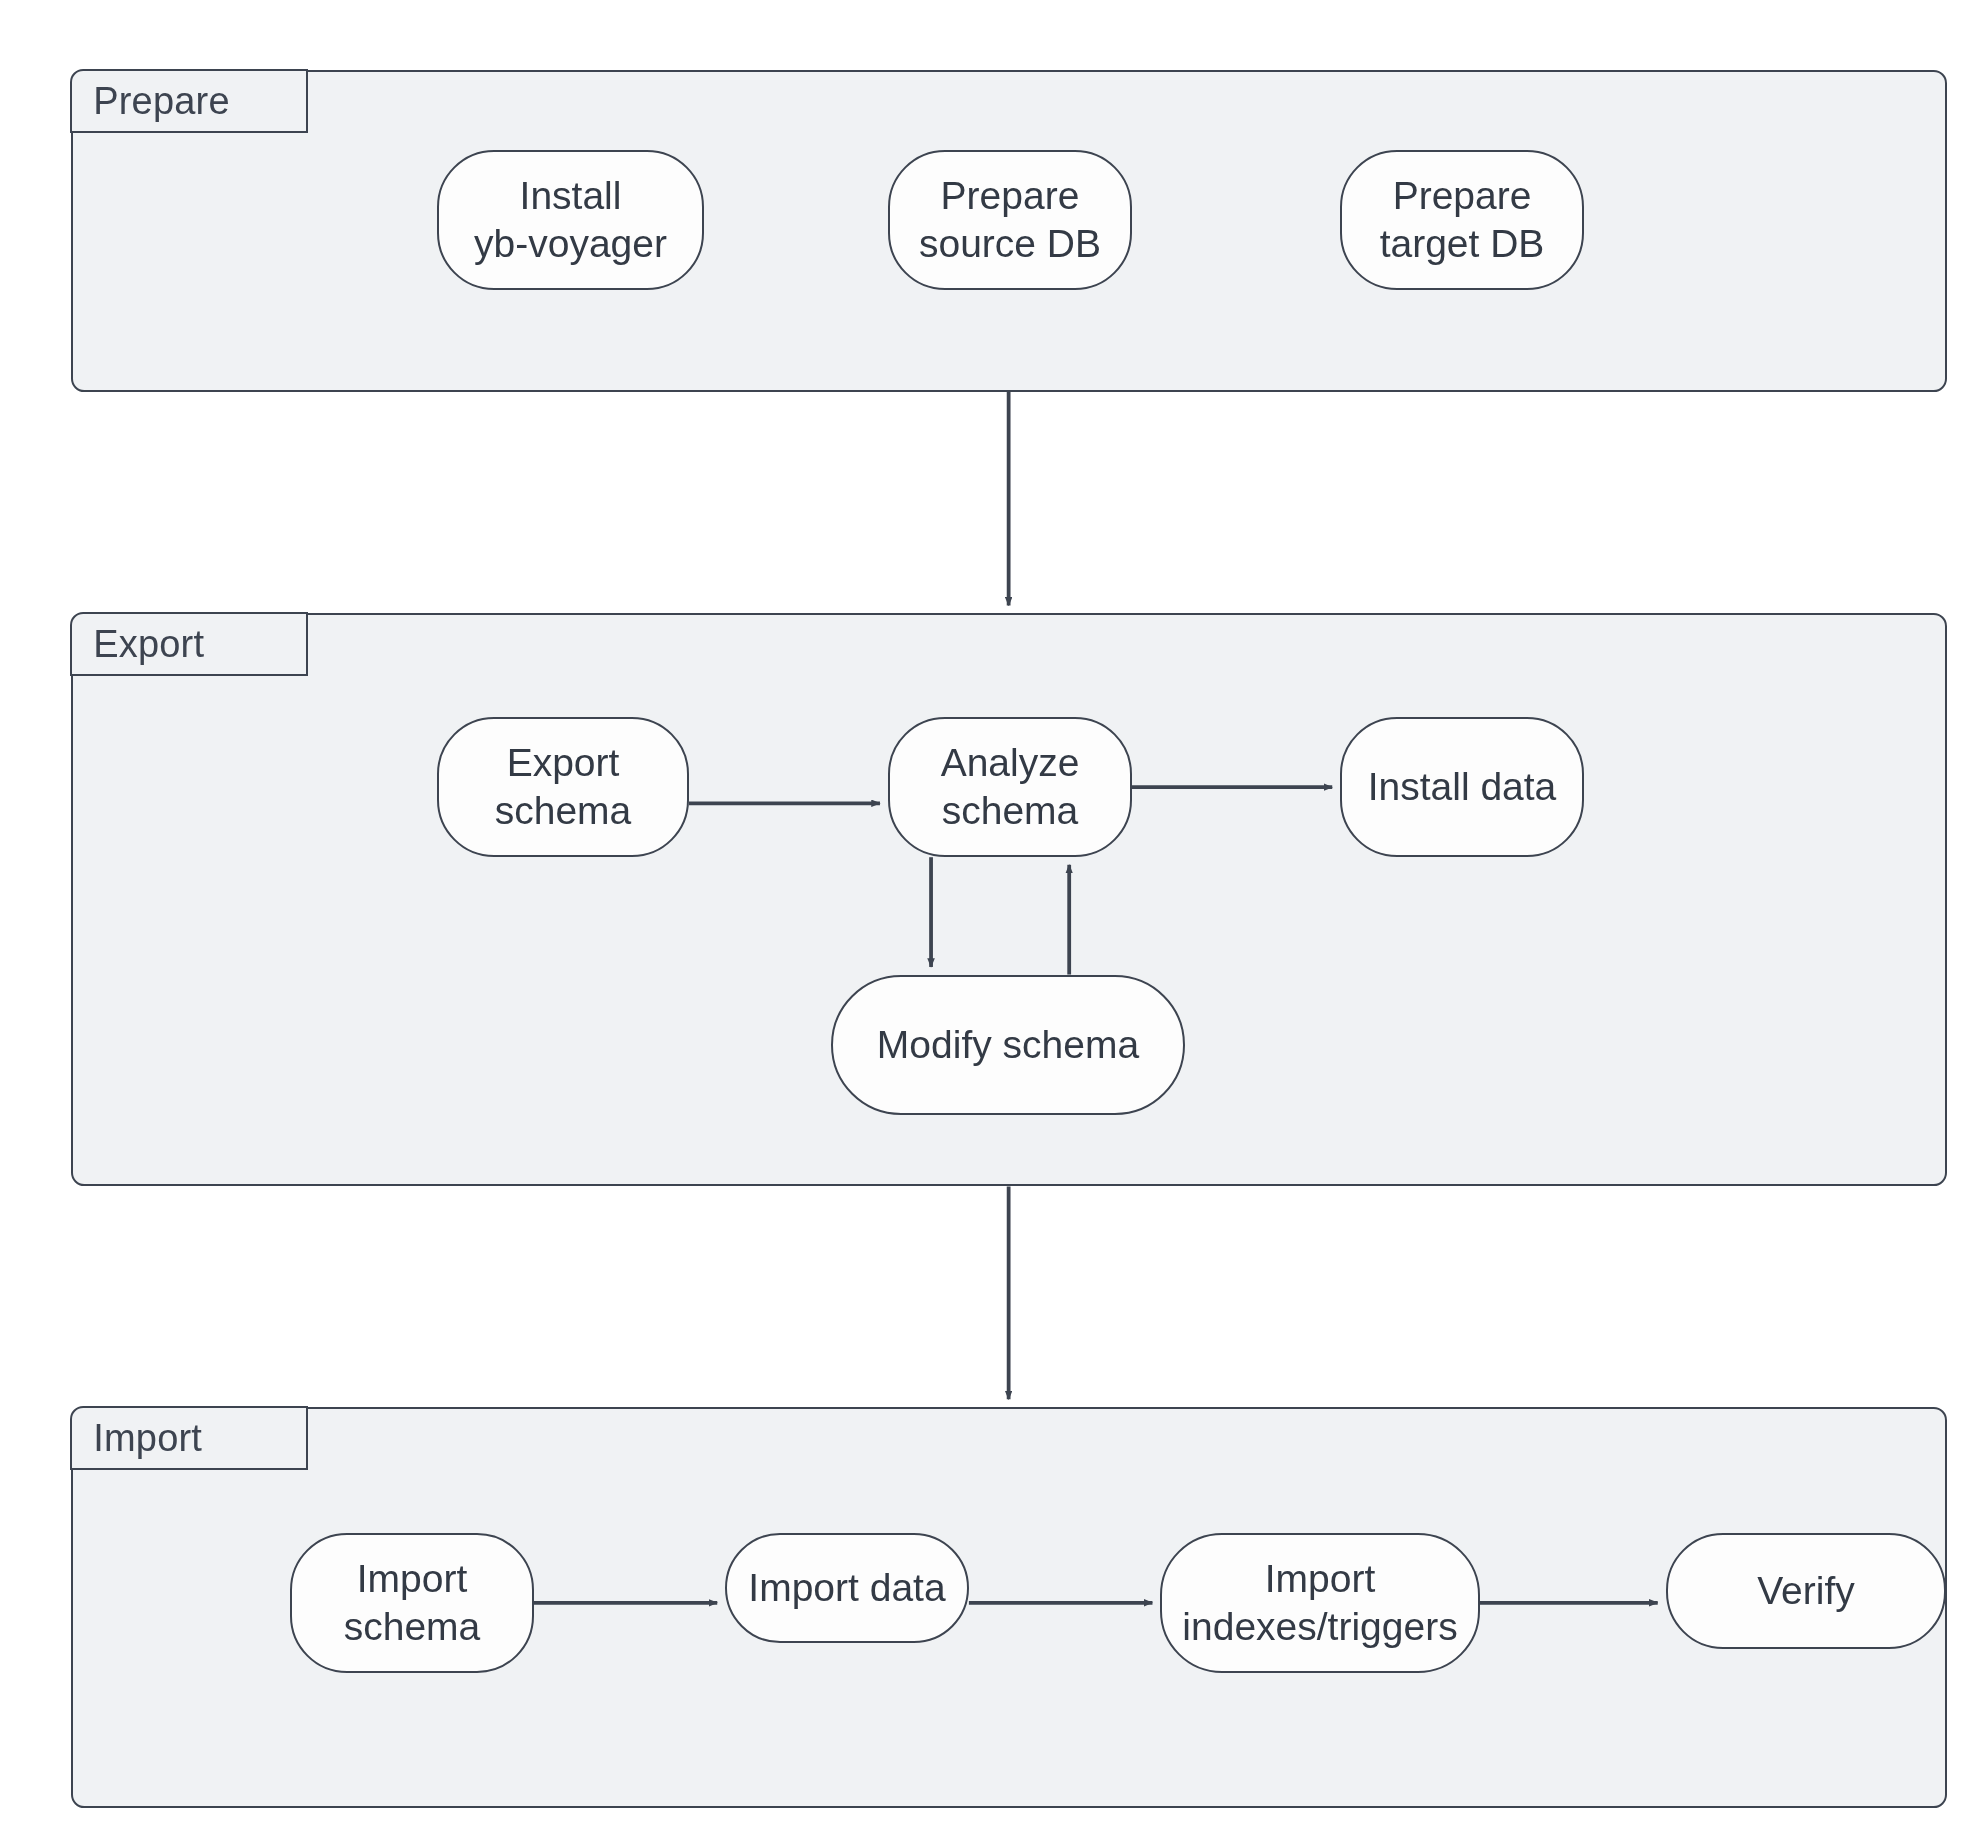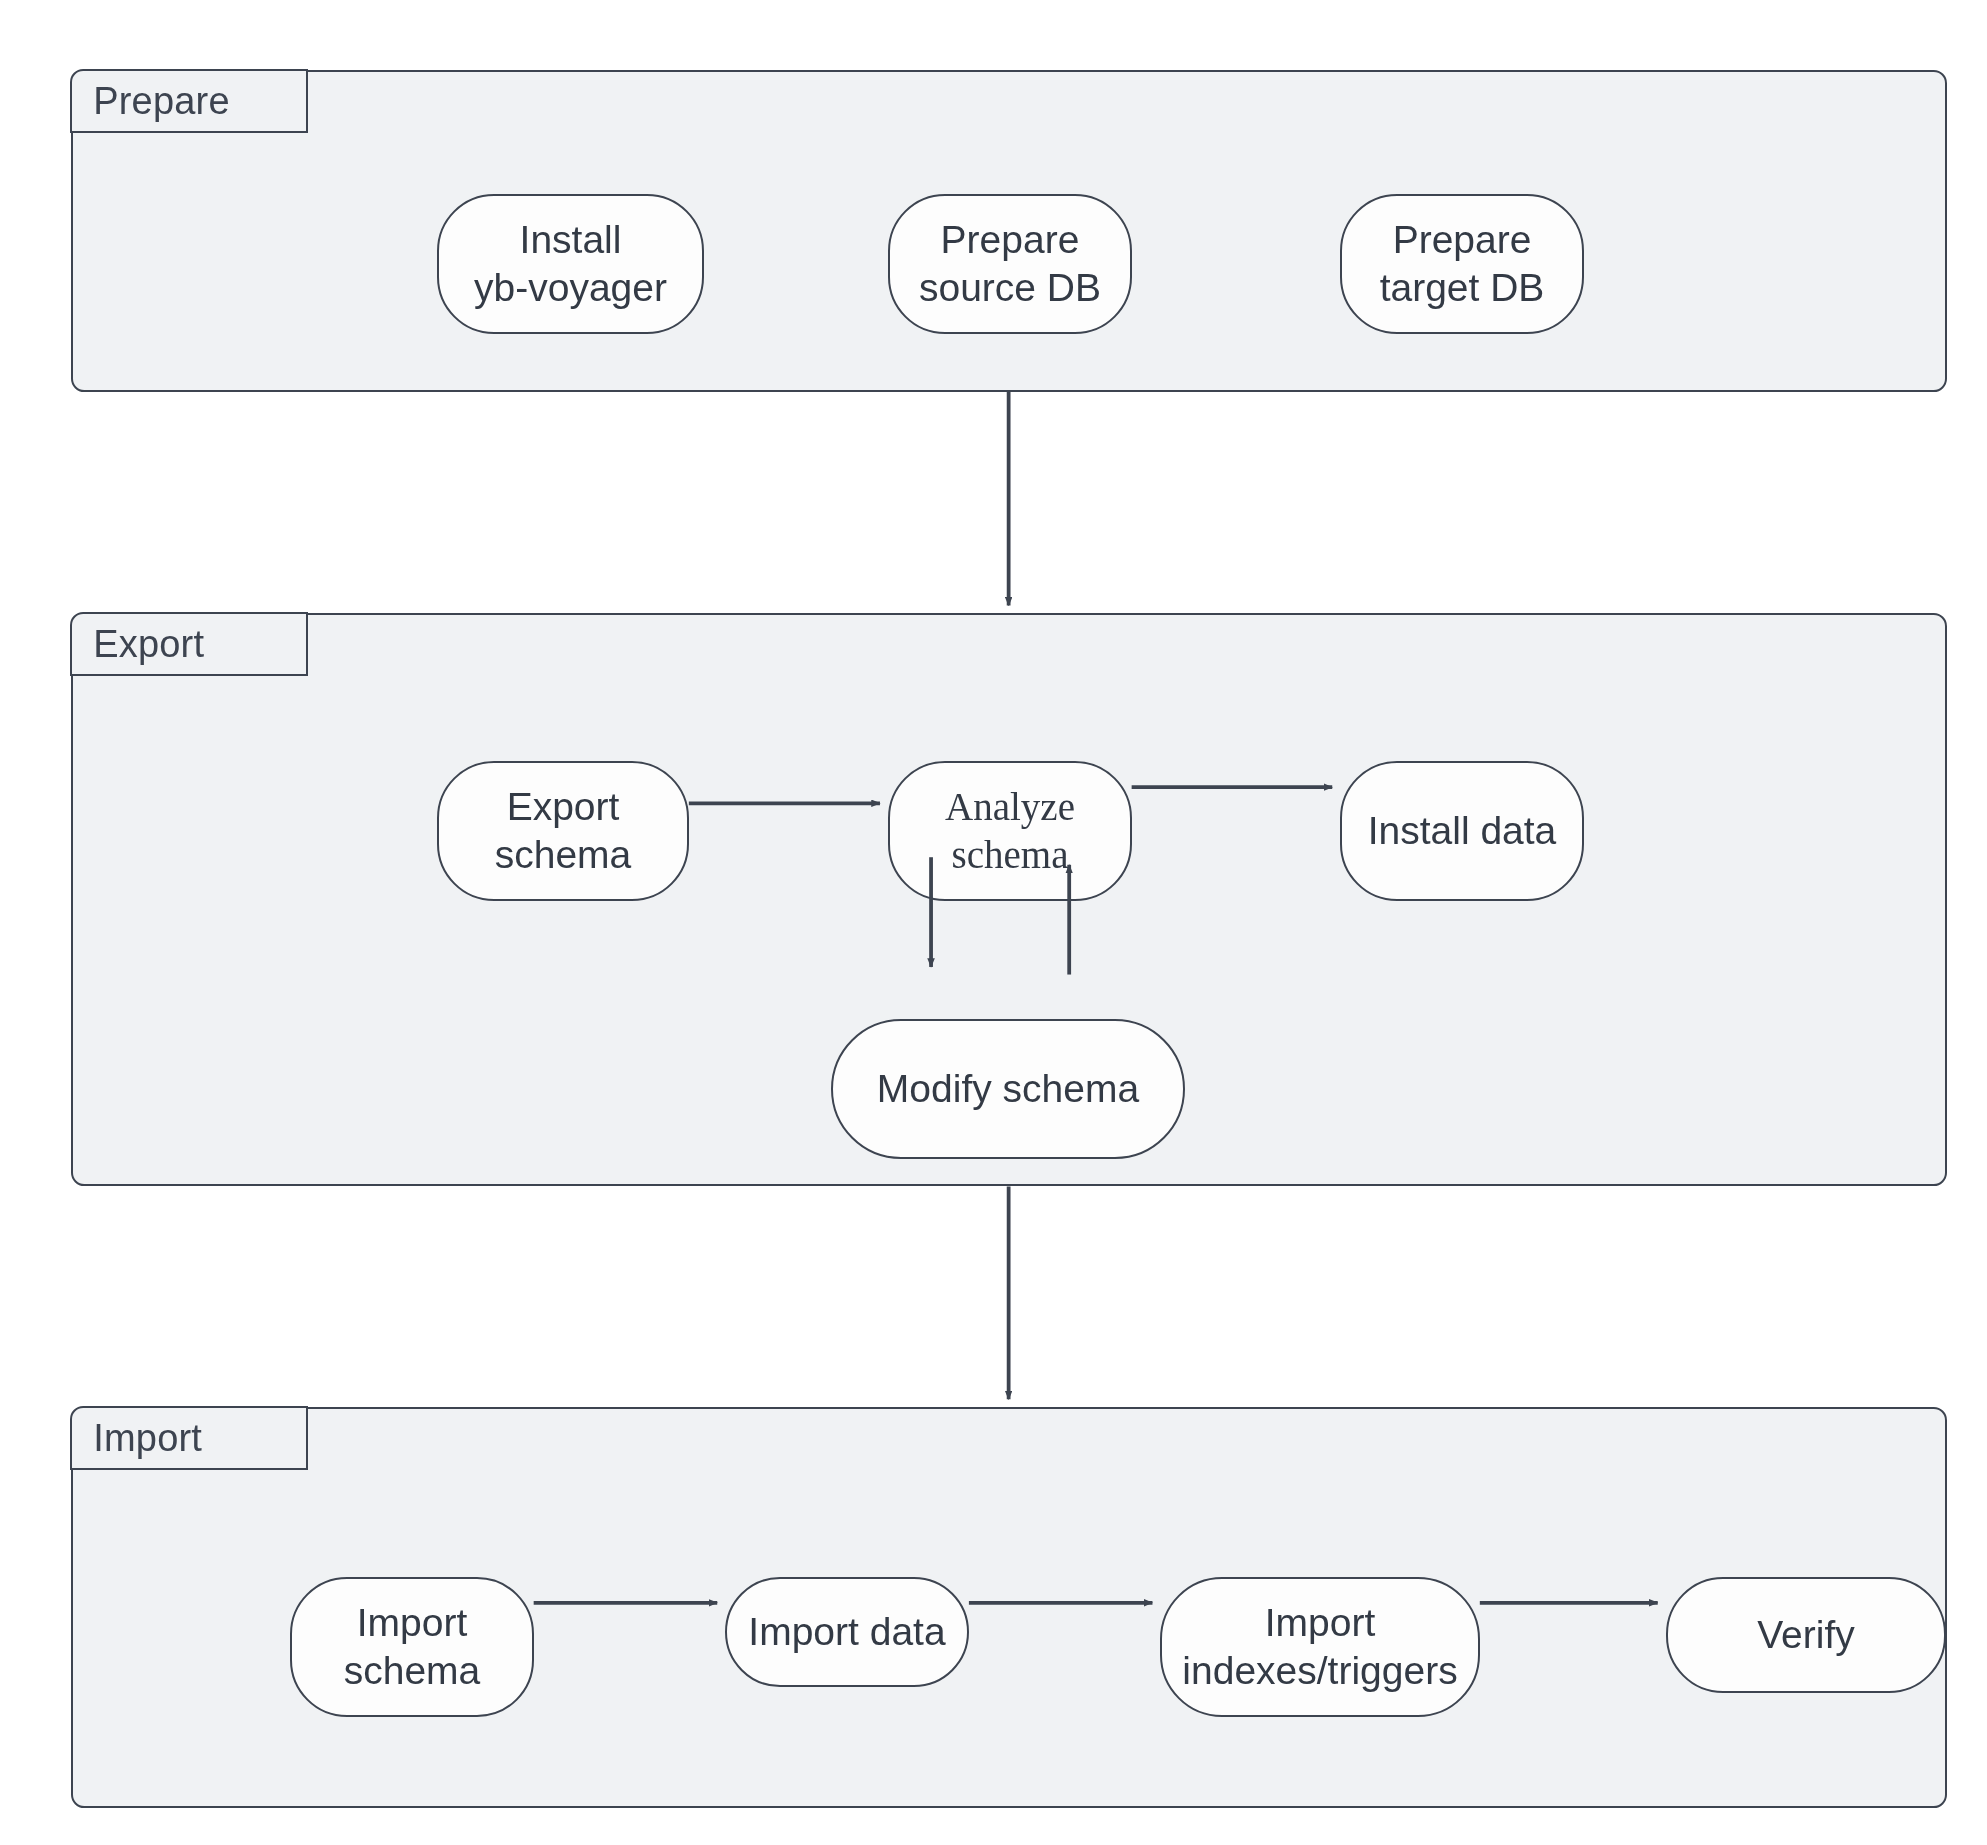--- a/index.html
+++ b/index.html
@@ -47,21 +47,20 @@
   }
   .node {
     position: absolute;
     background: #fdfdfd;
     border: 2.8px solid #3d4450;
     box-sizing: border-box;
     display: flex;
     align-items: center;
     justify-content: center;
     text-align: center;
-    margin-top: 44px;
   }
   .node-label {
     font-size: 39px;
     color: #333a45;
     line-height: 1.22;
     white-space: pre-line;
     padding: 0 9.5px;
   }
   .edge-svg {
     position: absolute;
@@ -102,21 +101,21 @@
     <div class="lane-tab" style="width:238px; height:64px;">
       <span class="lane-tab-label">Export</span>
     </div>
   </div>
 
   <div class="node" style="left:437px; top:717px; width:252px; height:140px; border-radius:57px;">
     <span class="node-label">Export
 schema</span>
   </div>
 
-  <div class="node" style="left:888px; top:717px; width:244px; height:140px; border-radius:57px;font-family:Liberation Serif, serif;">
+  <div class="node" style="left:888px; top:717px; width:244px; height:140px; border-radius:57px;">
     <span class="node-label">Analyze
 schema</span>
   </div>
 
   <div class="node" style="left:1340px; top:717px; width:244px; height:140px; border-radius:57px;">
     <span class="node-label">Install data</span>
   </div>
 
   <div class="node" style="left:831px; top:975px; width:354px; height:140px; border-radius:70px;text-align:right;">
     <span class="node-label">Modify schema</span>

